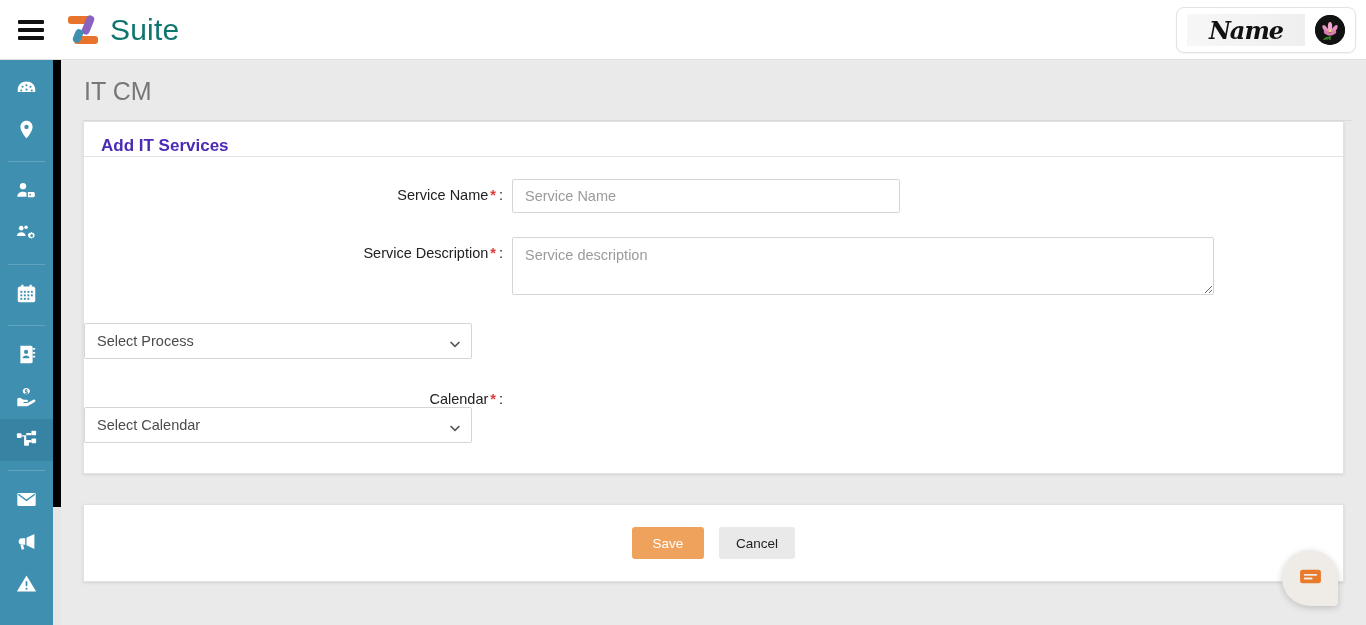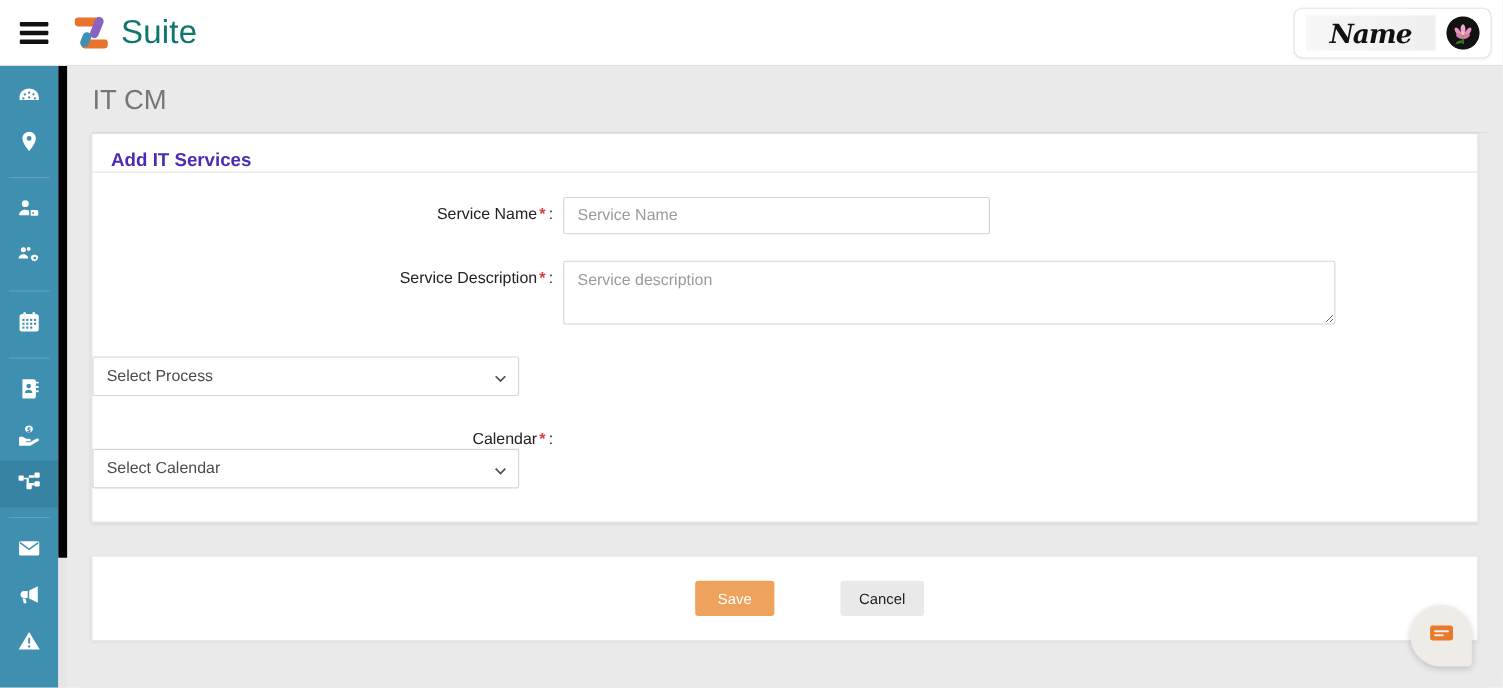--- a/index.html
+++ b/index.html
@@ -191,21 +191,20 @@
     background: #fff; margin: 30px 22px 0 22px;
     border: 1px solid #e2e2e2;
     box-shadow: 0 1px 3px rgba(0,0,0,.10);
     height: 78px;
     display: flex; align-items: center; justify-content: center;
   }
   .btn {
     height: 32px; border: none; border-radius: 3px;
     font-size: 13.5px; font-family: "Liberation Sans", sans-serif;
     cursor: pointer;
-    margin-left: 45px;
   }
   .btn-save {
     background: #efa25c; color: #fff; width: 72px;
     margin-right: 15px;
   }
   .btn-cancel { background: #e9e9e9; color: #222; width: 76px; }
 
   
   .chat-fab {
     position: absolute; right: 28px; bottom: 19px;

